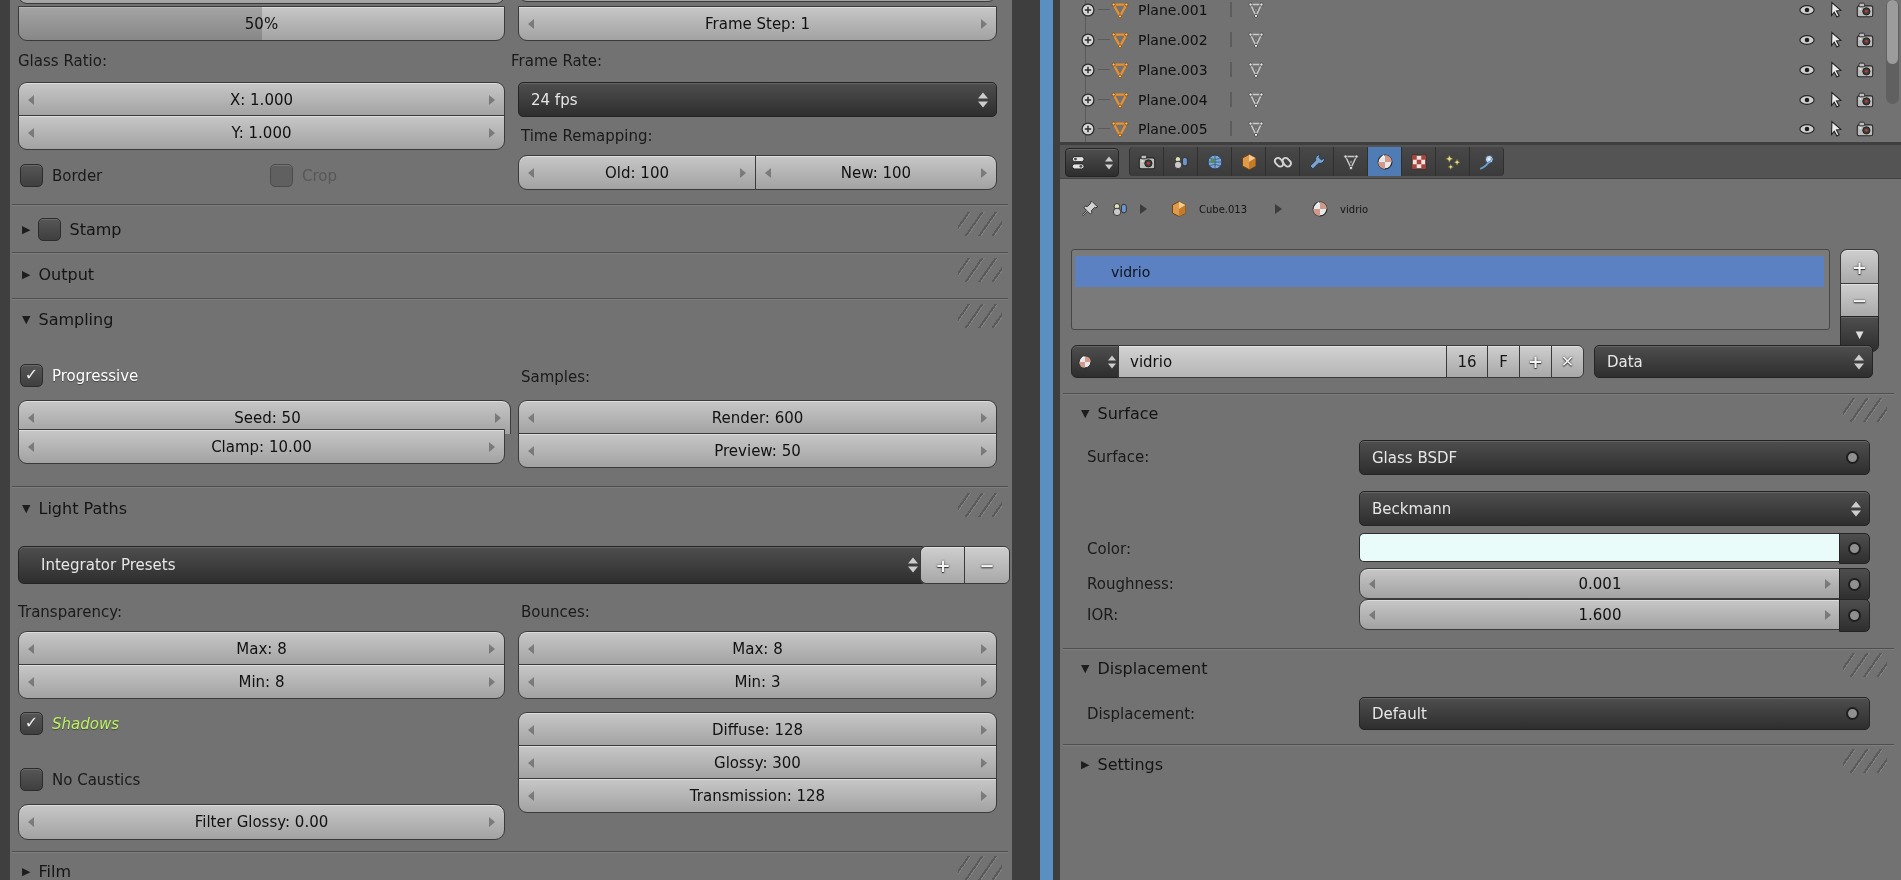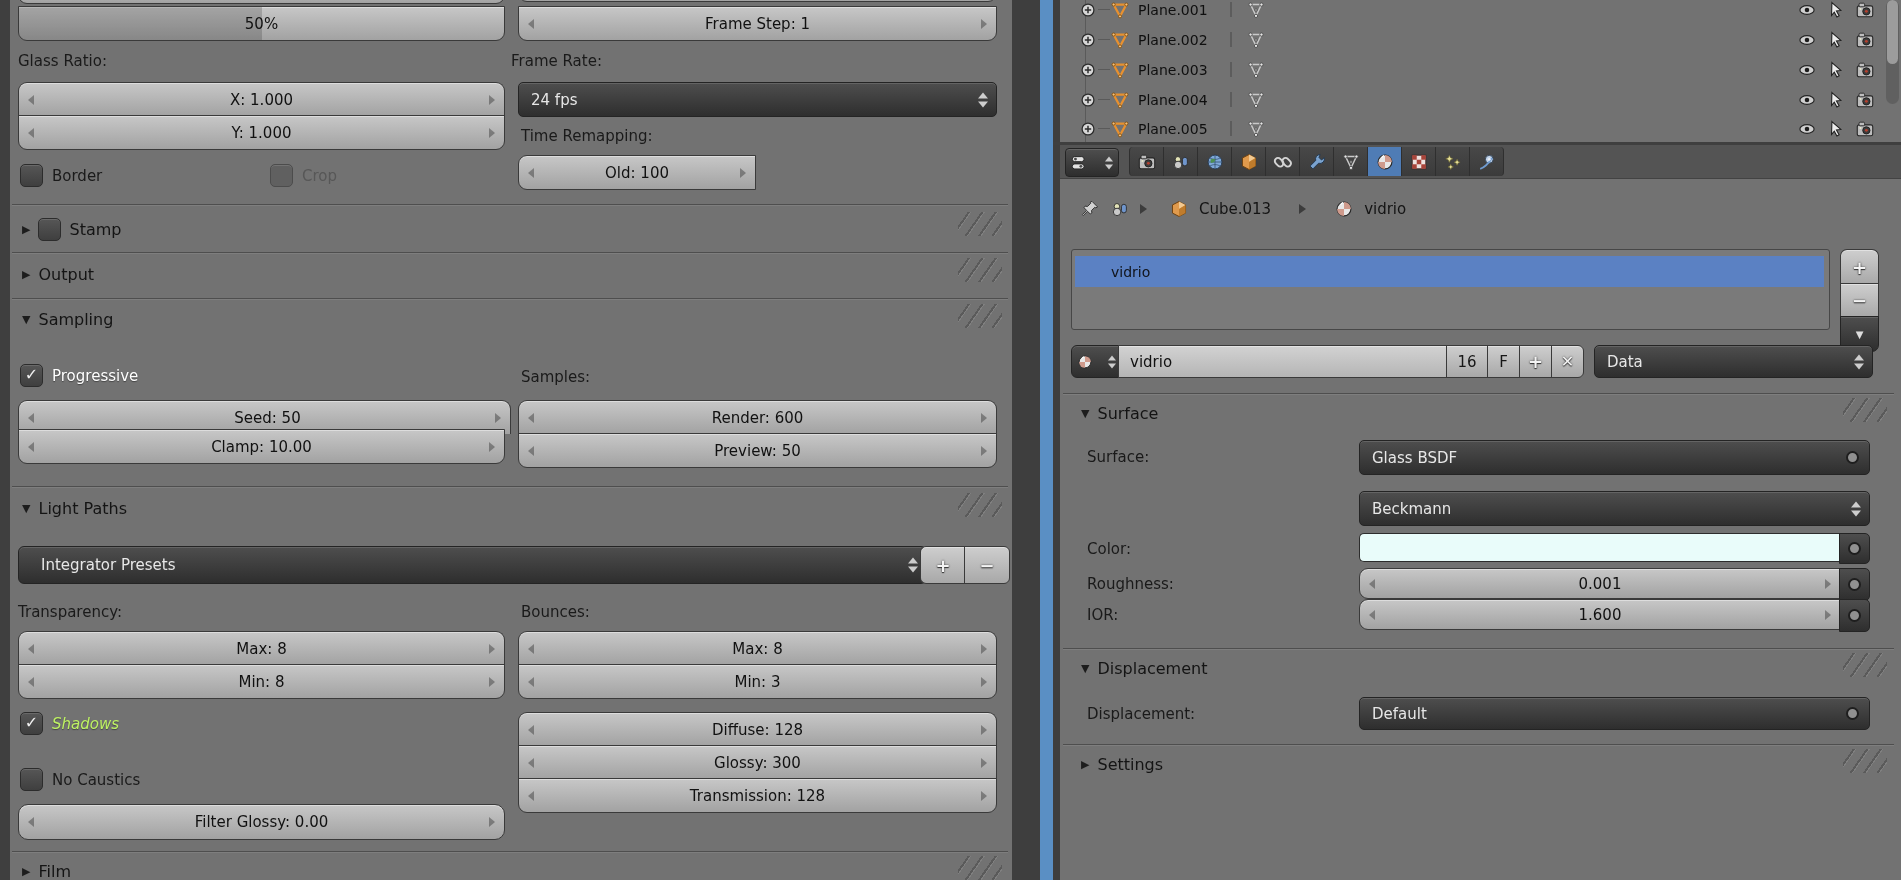--- a/index.html
+++ b/index.html
@@ -63,21 +63,21 @@
 
   
   #props-header{position:absolute;left:7px;top:145px;width:841px;height:33px;background:#545454;border-bottom:1px solid #434343;}
   #tab-strip{position:absolute;left:69px;top:2px;display:flex;}
   .tab{width:33px;height:29px;background:linear-gradient(#484848,#3b3b3b);border-right:1px solid #2f2f2f;
     display:flex;align-items:center;justify-content:center;}
   .tab:first-child{border-radius:4px 0 0 4px;border-left:1px solid #2f2f2f;}
   .tab:last-child{border-radius:0 4px 4px 0;}
   .tab.active{background:#4f7cb5;}
   #breadcrumb{position:absolute;left:27px;top:192px;height:34px;display:flex;align-items:center;gap:10px;}
-  .bc-txt{font-size:15px;color:#141414;}
+  .bc-txt{font-size:10px;color:#141414;}
   .bc-arrow{width:0;height:0;border-top:5px solid transparent;border-bottom:5px solid transparent;border-left:7px solid #3c3c3c;}
 
   
   #mat-list{position:absolute;left:18px;top:249px;width:757px;height:79px;background:#7a7a7a;
     border:1px solid #474747;border-radius:3px;}
   #mat-row{position:absolute;left:3px;top:6px;width:749px;height:31px;background:#5b81c3;
     display:flex;align-items:center;font-size:14px;color:#10131a;}
   #mat-row span{margin-left:36px;}
 
   .hdr-lbl{font-size:15px;color:#1a1a1a;position:absolute;}
@@ -122,20 +122,25 @@
         <i class="u"></i>
         <i class="d"></i>
       </span>
   </div>
 
   <div class="lbl abs" style="left:521px;top:127px;">Time Remapping:</div>
 
   <div class="num-field" style="left:518px;top:155px;width:236px;height:33px;border-radius:9px 0 0 9px;border-right:1px solid #3a3a3a;">
     <i class="tri-l"></i>
     <span>Old: 100</span>
+    <i class="tri-r"></i>
+  </div>
+  <div class="num-field" style="left:755px;top:155px;width:240px;height:33px;border-radius:0 9px 9px 0;">
+    <i class="tri-l"></i>
+    <span>New: 100</span>
     <i class="tri-r"></i>
   </div>
 
   <div class="cb-row" style="left:20px;top:164px;">
     <div class="cb"></div>
     <span class="lbl">Border</span>
   </div>
   <div class="cb-row disabled" style="left:270px;top:164px;">
     <div class="cb disabled"></div>
     <span class="lbl">Crop</span>

